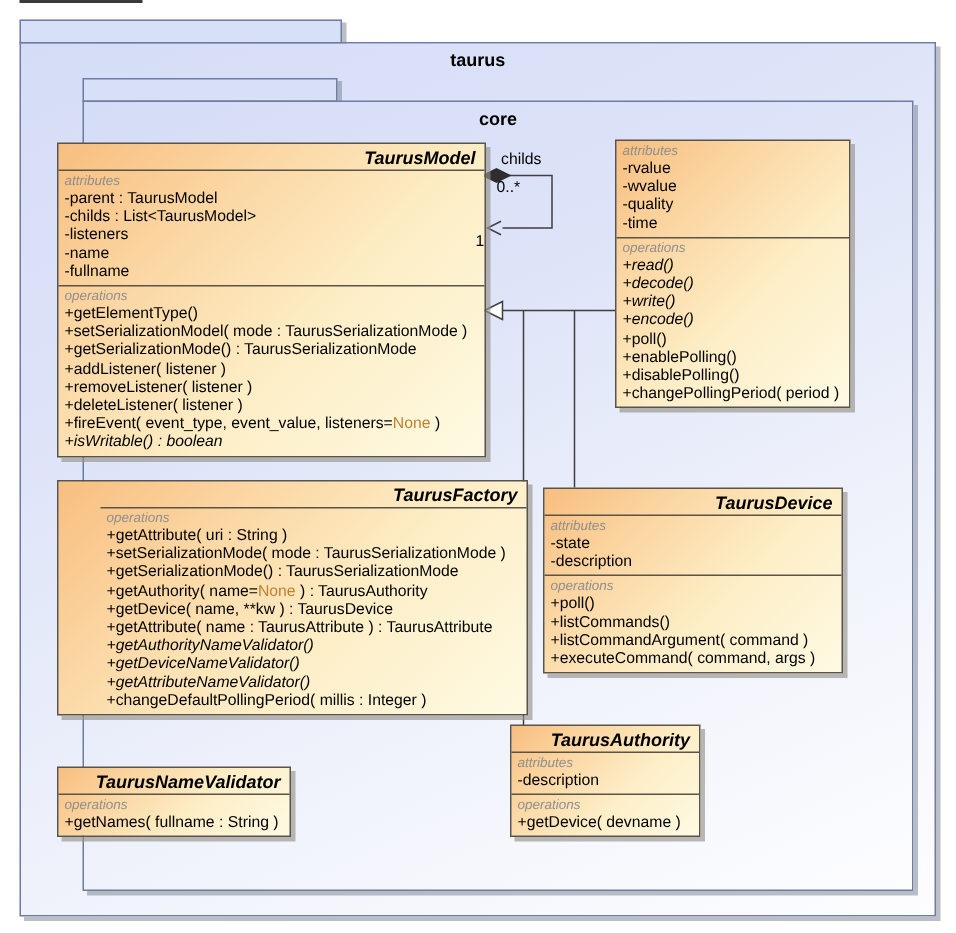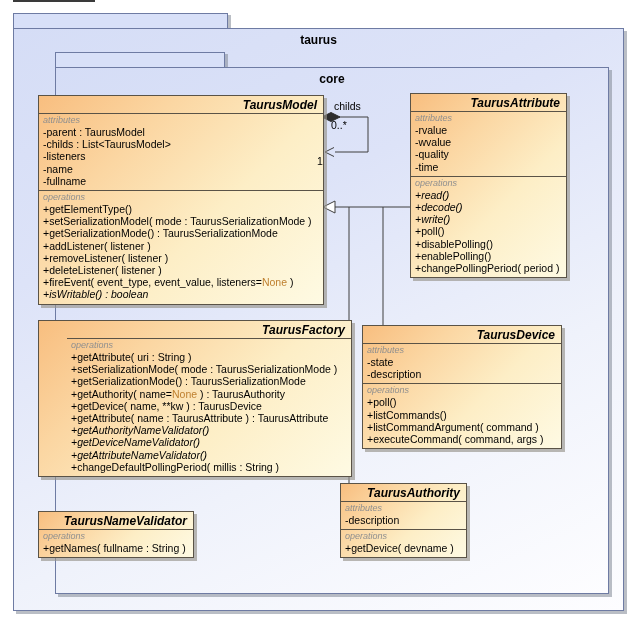--- a/index.html
+++ b/index.html
@@ -105,54 +105,54 @@
     <div class="member">+getSerializationMode() : TaurusSerializationMode</div>
     <div class="member">+addListener( listener )</div>
     <div class="member">+removeListener( listener )</div>
     <div class="member">+deleteListener( listener )</div>
     <div class="member"><span>+fireEvent( event_type, event_value, listeners=</span><span class="kw">None</span><span> )</span></div>
     <div class="member it">+isWritable() : boolean</div>
   </div>
 </div>
 
 <div class="uml-class" style="left:410px;top:93px;width:155px;">
-  <div class="uml-title">TaurusAttribute</div>
   <div class="uml-comp">
     <div class="sec-label">attributes</div>
     <div class="member">-rvalue</div>
     <div class="member">-wvalue</div>
     <div class="member">-quality</div>
     <div class="member">-time</div>
   </div>
   <div class="uml-comp bordered">
     <div class="sec-label">operations</div>
     <div class="member it">+read()</div>
     <div class="member it">+decode()</div>
     <div class="member it">+write()</div>
+    <div class="member it">+encode()</div>
     <div class="member">+poll()</div>
+    <div class="member">+enablePolling()</div>
     <div class="member">+disablePolling()</div>
-    <div class="member">+enablePolling()</div>
     <div class="member">+changePollingPeriod( period )</div>
   </div>
 </div>
 
 <div class="uml-class" style="left:38px;top:320px;width:284px;padding-left:28px;">
   <div class="uml-title">TaurusFactory</div>
   <div class="uml-comp">
     <div class="sec-label">operations</div>
     <div class="member">+getAttribute( uri : String )</div>
     <div class="member">+setSerializationMode( mode : TaurusSerializationMode )</div>
     <div class="member">+getSerializationMode() : TaurusSerializationMode</div>
     <div class="member"><span>+getAuthority( name=</span><span class="kw">None</span><span> ) : TaurusAuthority</span></div>
     <div class="member">+getDevice( name, **kw ) : TaurusDevice</div>
     <div class="member">+getAttribute( name : TaurusAttribute ) : TaurusAttribute</div>
     <div class="member it">+getAuthorityNameValidator()</div>
     <div class="member it">+getDeviceNameValidator()</div>
     <div class="member it">+getAttributeNameValidator()</div>
-    <div class="member">+changeDefaultPollingPeriod( millis : String )</div>
+    <div class="member">+changeDefaultPollingPeriod( millis : Integer )</div>
   </div>
 </div>
 
 <div class="uml-class" style="left:362px;top:325px;width:198px;">
   <div class="uml-title">TaurusDevice</div>
   <div class="uml-comp">
     <div class="sec-label">attributes</div>
     <div class="member">-state</div>
     <div class="member">-description</div>
   </div>

